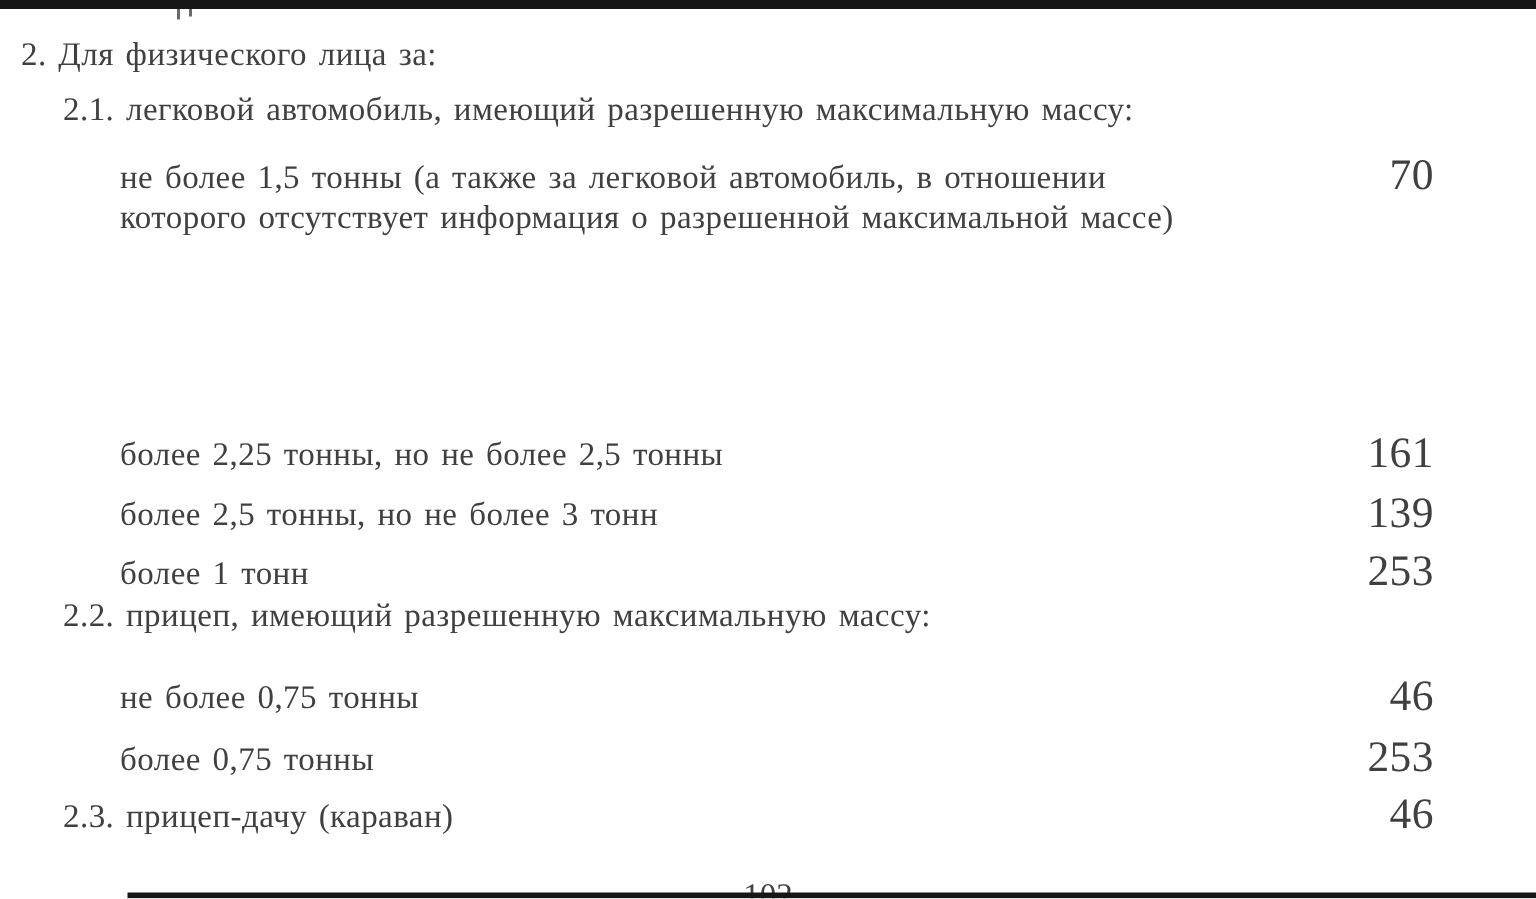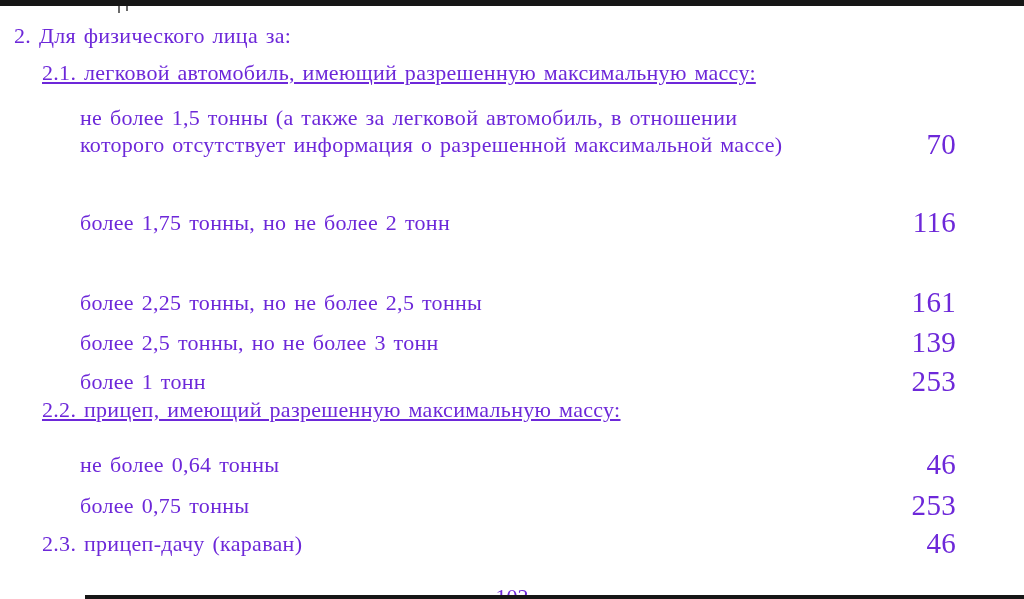--- a/index.html
+++ b/index.html
@@ -5,21 +5,21 @@
   * { margin: 0; padding: 0; box-sizing: border-box; }
   html, body { width: 1024px; height: 599px; background: #ffffff; }
   body { font-family: "Liberation Serif", "DejaVu Serif", serif; }
 
   .page {
     position: relative;
     width: 1024px;
     height: 599px;
     background: #ffffff;
     overflow: hidden;
-    color: #6d28d9;
+    color: #404040;
   }
 
   .scan-bar-top {
     position: absolute;
     left: 0; top: 0;
     width: 1024px; height: 6px;
     background: #161616;
   }
   .scan-bar-bottom {
     position: absolute;
@@ -35,28 +35,27 @@
   .doc-line {
     position: absolute;
     font-size: 22px;
     line-height: 27px;
     letter-spacing: 0.3px;
     word-spacing: 2px;
     white-space: pre-line;
   }
 
   .heading-l1 { left: 14px; right: 68px; }
-  .heading-l2 { left: 42px; right: 68px; text-decoration: underline; }
+  .heading-l2 { left: 42px; right: 68px; }
 
   .fee-row {
     position: absolute;
     left: 80px; right: 68px;
     display: flex;
     justify-content: space-between;
-    align-items: flex-end;
   }
   .fee-row.from-l2 { left: 42px; font-family: Liberation Serif, serif; }
 
   .fee-label {
     font-size: 22px;
     line-height: 27px;
     letter-spacing: 0.3px;
     word-spacing: 2px;
     white-space: pre-line;
   }
@@ -92,45 +91,41 @@
 
   <div class="doc-line heading-l2" style="top:59px">2.1. легковой автомобиль, имеющий разрешенную максимальную массу:</div>
 
   <div class="fee-row" style="top:104px">
     <span class="fee-label">не более 1,5 тонны (а также за легковой автомобиль, в отношении
 которого отсутствует информация о разрешенной максимальной массе)</span>
     <span class="fee-value">70</span>
   </div>
 
 
-  <div class="fee-row" style="top:209px">
-    <span class="fee-label">более 1,75 тонны, но не более 2 тонн</span>
-    <span class="fee-value">116</span>
-  </div>
 
 
   <div class="fee-row" style="top:289px">
     <span class="fee-label">более 2,25 тонны, но не более 2,5 тонны</span>
     <span class="fee-value">161</span>
   </div>
 
   <div class="fee-row" style="top:329px">
     <span class="fee-label">более 2,5 тонны, но не более 3 тонн</span>
     <span class="fee-value">139</span>
   </div>
 
   <div class="fee-row" style="top:368px">
     <span class="fee-label">более 1 тонн</span>
     <span class="fee-value">253</span>
   </div>
 
   <div class="doc-line heading-l2" style="top:396px">2.2. прицеп, имеющий разрешенную максимальную массу:</div>
 
   <div class="fee-row" style="top:451px">
-    <span class="fee-label">не более 0,64 тонны</span>
+    <span class="fee-label">не более 0,75 тонны</span>
     <span class="fee-value">46</span>
   </div>
 
   <div class="fee-row" style="top:492px">
     <span class="fee-label">более 0,75 тонны</span>
     <span class="fee-value">253</span>
   </div>
 
   <div class="fee-row from-l2" style="top:530px">
     <span class="fee-label">2.3. прицеп-дачу (караван)</span>

